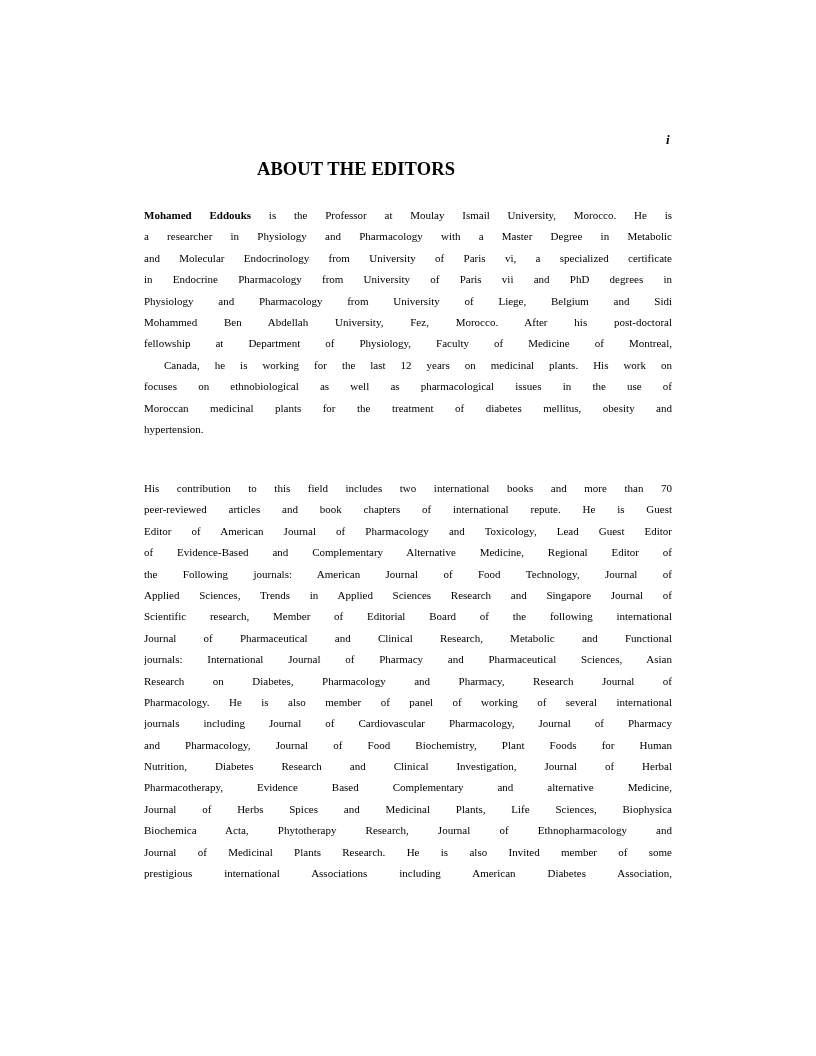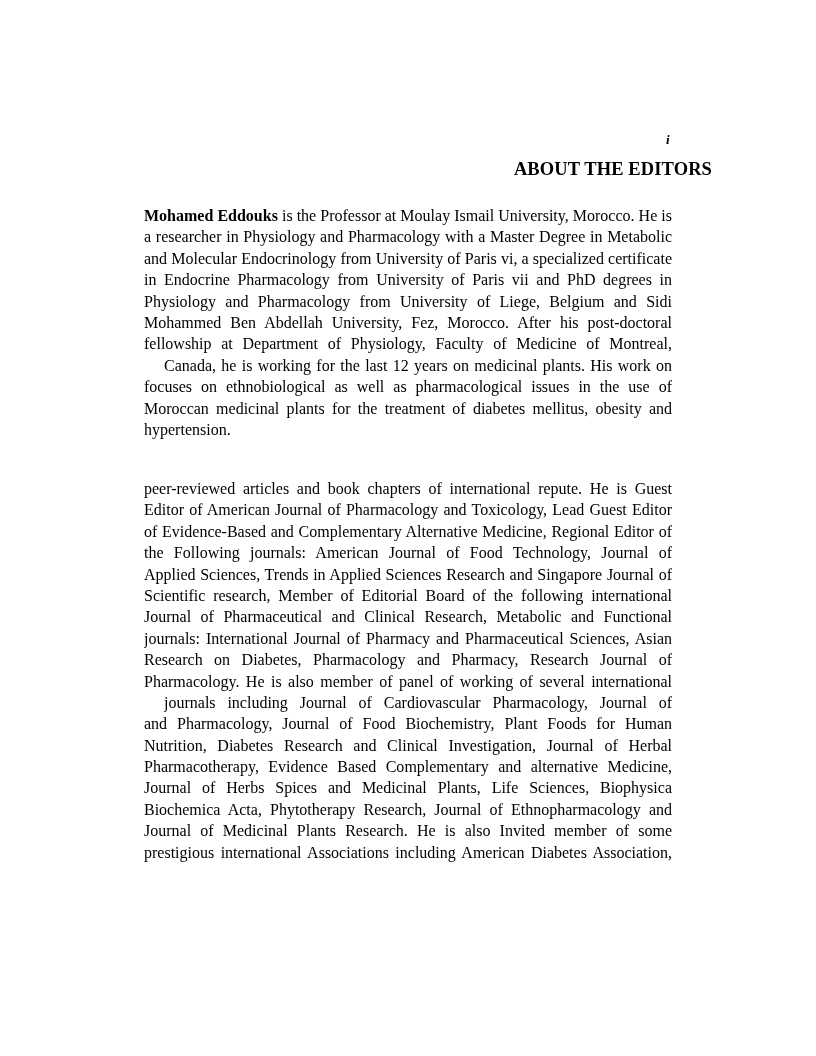--- a/index.html
+++ b/index.html
@@ -1,21 +1,21 @@
 <!DOCTYPE html>
 <html><head>
   <meta charset="utf-8">
   <style>
     html, body { margin: 0; padding: 0; background: #ffffff; }
     body { width: 816px; height: 1056px; position: relative; overflow: hidden;
       font-family: "Liberation Serif", "DejaVu Serif", serif; color: #000; }
     .page-num { position: absolute; top: 132px; left: 666px; font-size: 13px; font-style: italic; font-weight: bold; }
-    .title { position: absolute; top: 159px; left: 0; width: 712px; text-align: right;
+    .title { position: absolute; top: 159px; left: 0; width: 712px; text-align: center;
       font-size: 18.5px; font-weight: bold; letter-spacing: 0.1px; }
-    .para { position: absolute; left: 144px; width: 528px; font-size: 16px; }
+    .para { position: absolute; left: 144px; width: 528px; font-size: 11px; }
     .line { display: block; height: 21.4px; line-height: 21.4px; text-align: justify;
       text-align-last: justify; white-space: nowrap; overflow: visible; }
     .line.last { text-align-last: left; }
     .p1 { top: 205px; }
     .p2 { top: 478px; }
     b { font-weight: bold; }
   </style>
 </head>
 <body>
 
@@ -30,31 +30,32 @@
   <span class="line" style="white-space: normal; overflow: hidden;">Physiology and Pharmacology from University of Liege, Belgium and Sidi</span>
   <span class="line" style="white-space: normal; overflow: hidden;">Mohammed Ben Abdellah University, Fez, Morocco. After his post-doctoral</span>
   <span class="line" style="white-space: normal; overflow: hidden;">fellowship at Department of Physiology, Faculty of Medicine of Montreal,</span>
   <span class="line" style="white-space: normal; overflow: hidden; margin-left: 20px;">Canada, he is working for the last 12 years on medicinal plants. His work on</span>
   <span class="line" style="white-space: normal; overflow: hidden;">focuses on ethnobiological as well as pharmacological issues in the use of</span>
   <span class="line" style="white-space: normal; overflow: hidden;">Moroccan medicinal plants for the treatment of diabetes mellitus, obesity and</span>
   <span class="line last" style="white-space: normal; overflow: hidden;">hypertension.</span>
 </div>
 
 <div class="para p2">
+  <span class="line" style="white-space: normal; overflow: hidden;">His contribution to this field includes two international books and more than 70</span>
   <span class="line" style="white-space: normal; overflow: hidden;">peer-reviewed articles and book chapters of international repute. He is Guest</span>
   <span class="line" style="white-space: normal; overflow: hidden;">Editor of American Journal of Pharmacology and Toxicology, Lead Guest Editor</span>
   <span class="line" style="white-space: normal; overflow: hidden;">of Evidence-Based and Complementary Alternative Medicine, Regional Editor of</span>
   <span class="line" style="white-space: normal; overflow: hidden;">the Following journals: American Journal of Food Technology, Journal of</span>
   <span class="line" style="white-space: normal; overflow: hidden;">Applied Sciences, Trends in Applied Sciences Research and Singapore Journal of</span>
   <span class="line" style="white-space: normal; overflow: hidden;">Scientific research, Member of Editorial Board of the following international</span>
   <span class="line" style="white-space: normal; overflow: hidden;">Journal of Pharmaceutical and Clinical Research, Metabolic and Functional</span>
   <span class="line" style="white-space: normal; overflow: hidden;">journals: International Journal of Pharmacy and Pharmaceutical Sciences, Asian</span>
   <span class="line" style="white-space: normal; overflow: hidden;">Research on Diabetes, Pharmacology and Pharmacy, Research Journal of</span>
   <span class="line" style="white-space: normal; overflow: hidden;">Pharmacology. He is also member of panel of working of several international</span>
-  <span class="line" style="white-space: normal; overflow: hidden; margin-left: 20px;">journals including Journal of Cardiovascular Pharmacology, Journal of Pharmacy</span>
+  <span class="line" style="white-space: normal; overflow: hidden;">journals including Journal of Cardiovascular Pharmacology, Journal of Pharmacy</span>
   <span class="line" style="white-space: normal; overflow: hidden;">and Pharmacology, Journal of Food Biochemistry, Plant Foods for Human</span>
   <span class="line" style="white-space: normal; overflow: hidden;">Nutrition, Diabetes Research and Clinical Investigation, Journal of Herbal</span>
   <span class="line" style="white-space: normal; overflow: hidden;">Pharmacotherapy, Evidence Based Complementary and alternative Medicine,</span>
   <span class="line" style="white-space: normal; overflow: hidden;">Journal of Herbs Spices and Medicinal Plants, Life Sciences, Biophysica</span>
   <span class="line" style="white-space: normal; overflow: hidden;">Biochemica Acta, Phytotherapy Research, Journal of Ethnopharmacology and</span>
   <span class="line" style="white-space: normal; overflow: hidden;">Journal of Medicinal Plants Research. He is also Invited member of some</span>
   <span class="line" style="white-space: normal; overflow: hidden;">prestigious international Associations including American Diabetes Association,</span>
 </div>
 
 </body></html>

